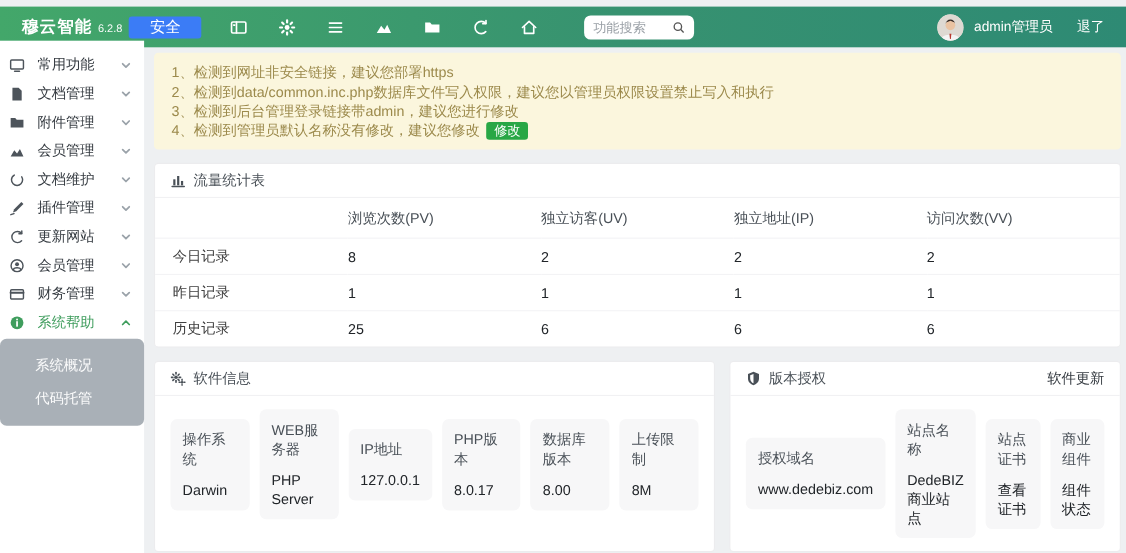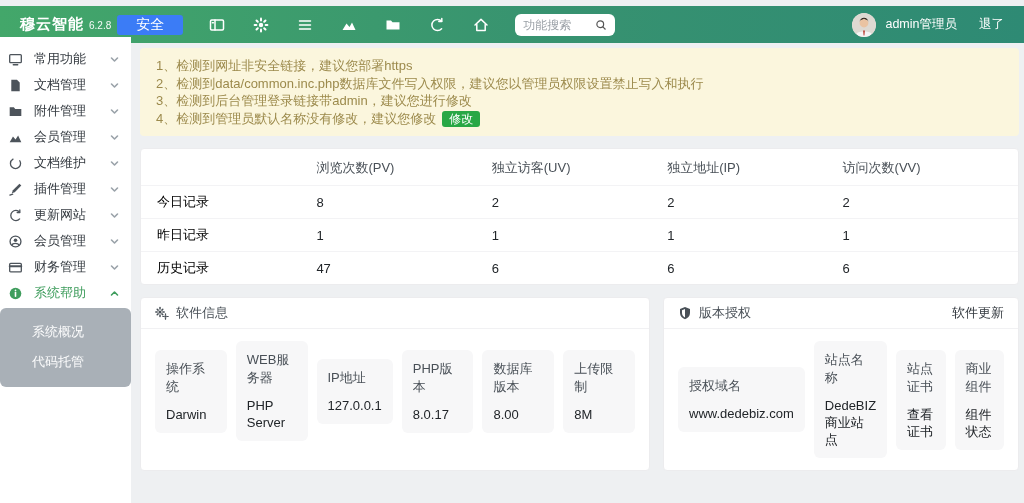--- a/index.html
+++ b/index.html
@@ -11,21 +11,21 @@
   .topbar { position:absolute; top:6px; left:0; right:0; height:37px; display:flex; align-items:center;
             background:linear-gradient(90deg,#43a76a 0%,#379270 55%,#2e8a74 100%); color:#fff; padding:0 20px 0 20px; }
   .brand { display:flex; align-items:baseline; cursor:pointer; }
   .brand-name { font-size:15px; font-weight:bold; letter-spacing:1px; }
   .brand-version { font-size:10px; margin-left:5px; opacity:.95; }
   .brand-badge { font-size:14px; background:#3b7cf6; color:#fff; border-radius:3px; padding:1px 19px; margin-left:6px; align-self:center; }
   .top-icons { display:flex; align-items:center; gap:28px; margin-left:26px; }
   .top-icons .tico { width:16px; height:16px; display:inline-flex; cursor:pointer; }
   .top-icons svg { width:16px; height:16px; stroke:#fff; fill:none; stroke-width:1.5; stroke-linecap:round; stroke-linejoin:round; }
   .top-icons svg .f { fill:#fff; stroke:none; }
-  .search { margin-left:26px; background:#fff; border-radius:6px; height:22px; width:100px; display:flex; align-items:center; padding:0 8px; }
+  .search { margin-left:42px; background:#fff; border-radius:6px; height:22px; width:100px; display:flex; align-items:center; padding:0 8px; }
   .search input { border:none; outline:none; width:72px; font-size:12px; color:#333; background:transparent; font-family:inherit; }
   .search input::placeholder { color:#9aa0a6; }
   .search svg { width:12px; height:12px; stroke:#555; fill:none; stroke-width:1.6; }
   .top-right { margin-left:auto; display:flex; align-items:center;padding-left:45px; }
   .avatar { width:24px; height:24px; border-radius:50%; overflow:hidden; background:#e9e4dd; cursor:pointer; }
   .username { font-size:12.5px; margin-left:9px; cursor:pointer; }
   .logout { font-size:12.5px; margin-left:22px; cursor:pointer; }
 
   
   .sidebar { position:absolute; top:37px; left:0; bottom:0; width:131px; background:#fff; padding-top:9px; }
@@ -49,21 +49,21 @@
   .card-header { display:flex; align-items:center; gap:7px; height:31px; padding:0 14px; border-bottom:1px solid #f1f1f3; color:#495057; }
   .card-header svg { width:14px; height:14px; stroke:#495057; fill:none; stroke-width:1.4; stroke-linecap:round; stroke-linejoin:round; flex:none; }
   .card-header svg .f { fill:#495057; stroke:none; }
   .card-header .hdr-action { margin-left:auto; color:#343a40; cursor:pointer; }
 
   
   table.stats { width:100%; border-collapse:collapse; }
   table.stats th, table.stats td { text-align:left; font-weight:normal; font-size:13px; width:20%; }
   table.stats th { color:#495057; padding:10px 0 8px; }
   table.stats td { padding:7px 0; color:#212529; }
-  table.stats td.rlabel { color:#000000; }
+  table.stats td.rlabel { color:#404040; }
   table.stats th:first-child, table.stats td:first-child { padding-left:16px; }
   table.stats tbody tr { border-top:1px solid #f3f3f5; }
 
   .row2 { display:flex; gap:13px; }
   .col-left { width:510px; flex:none; }
   .col-right { flex:1; }
   .tiles { display:flex; gap:9px; padding:12px 14px; align-items:center; }
   .tile { flex:1; background:#f7f7f8; border-radius:6px; padding:10px 11px; }
   .tile .t-label { color:#495057; margin-bottom:10px; }
   .tile .t-value { color:#212529; line-height:17px; }
@@ -310,20 +310,29 @@
   <main class="main">
 
     <div class="alert">
       <div>1、检测到网址非安全链接，建议您部署https</div>
       <div>2、检测到data/common.inc.php数据库文件写入权限，建议您以管理员权限设置禁止写入和执行</div>
       <div>3、检测到后台管理登录链接带admin，建议您进行修改</div>
       <div><span>4、检测到管理员默认名称没有修改，建议您修改</span><span class="fix-badge">修改</span></div>
     </div>
 
     <section class="card">
+      <div class="card-header">
+        <svg viewBox="0 0 14 14">
+            <line x1="1.5" y1="12.5" x2="12.5" y2="12.5"></line>
+            <rect class="f" x="2.5" y="6" width="2" height="5.5"></rect>
+            <rect class="f" x="6" y="3" width="2" height="8.5"></rect>
+            <rect class="f" x="9.5" y="7.5" width="2" height="4"></rect>
+          </svg>
+        <span>流量统计表</span>
+      </div>
       <table class="stats">
         <thead>
           <tr>
             <th></th>
             <th>浏览次数(PV)</th>
             <th>独立访客(UV)</th>
             <th>独立地址(IP)</th>
             <th>访问次数(VV)</th>
           </tr>
         </thead>
@@ -337,21 +346,21 @@
           </tr>
           <tr>
             <td class="rlabel">昨日记录</td>
             <td>1</td>
             <td>1</td>
             <td>1</td>
             <td>1</td>
           </tr>
           <tr>
             <td class="rlabel">历史记录</td>
-            <td>47</td>
+            <td>25</td>
             <td>6</td>
             <td>6</td>
             <td>6</td>
           </tr>
         </tbody>
       </table>
     </section>
 
     <div class="row2">
       <section class="card col-left">

